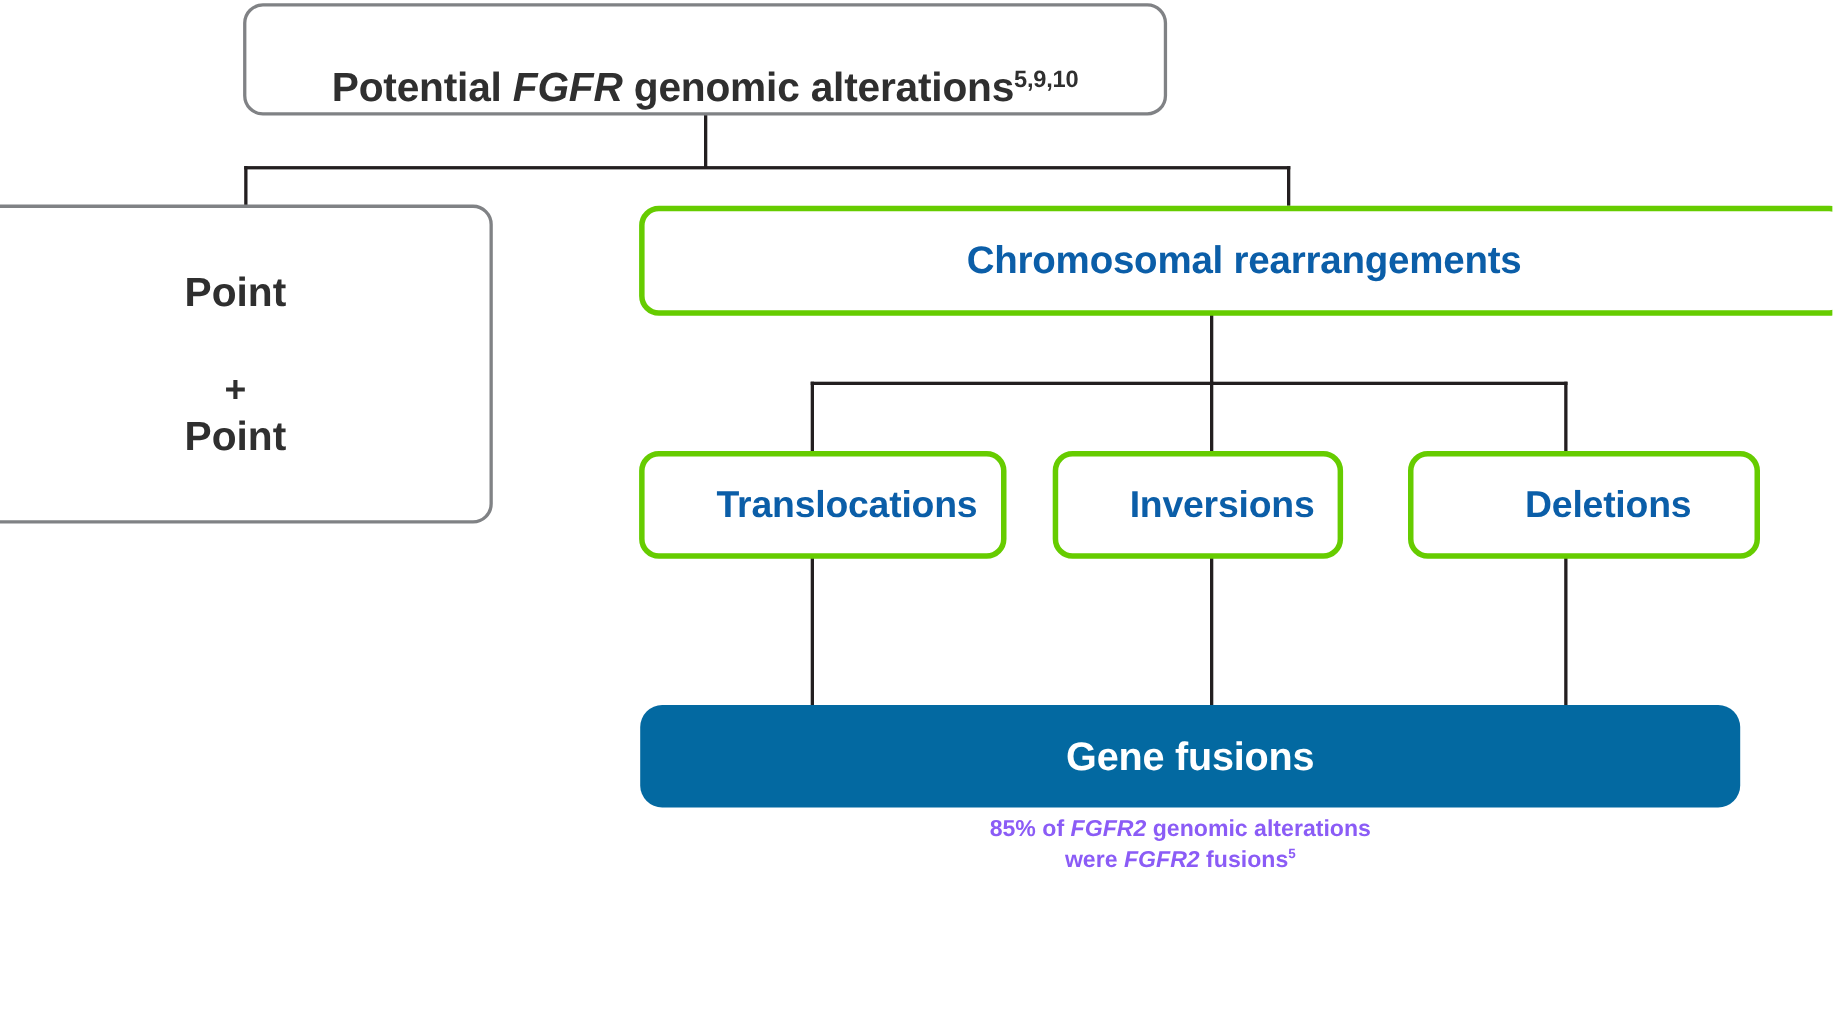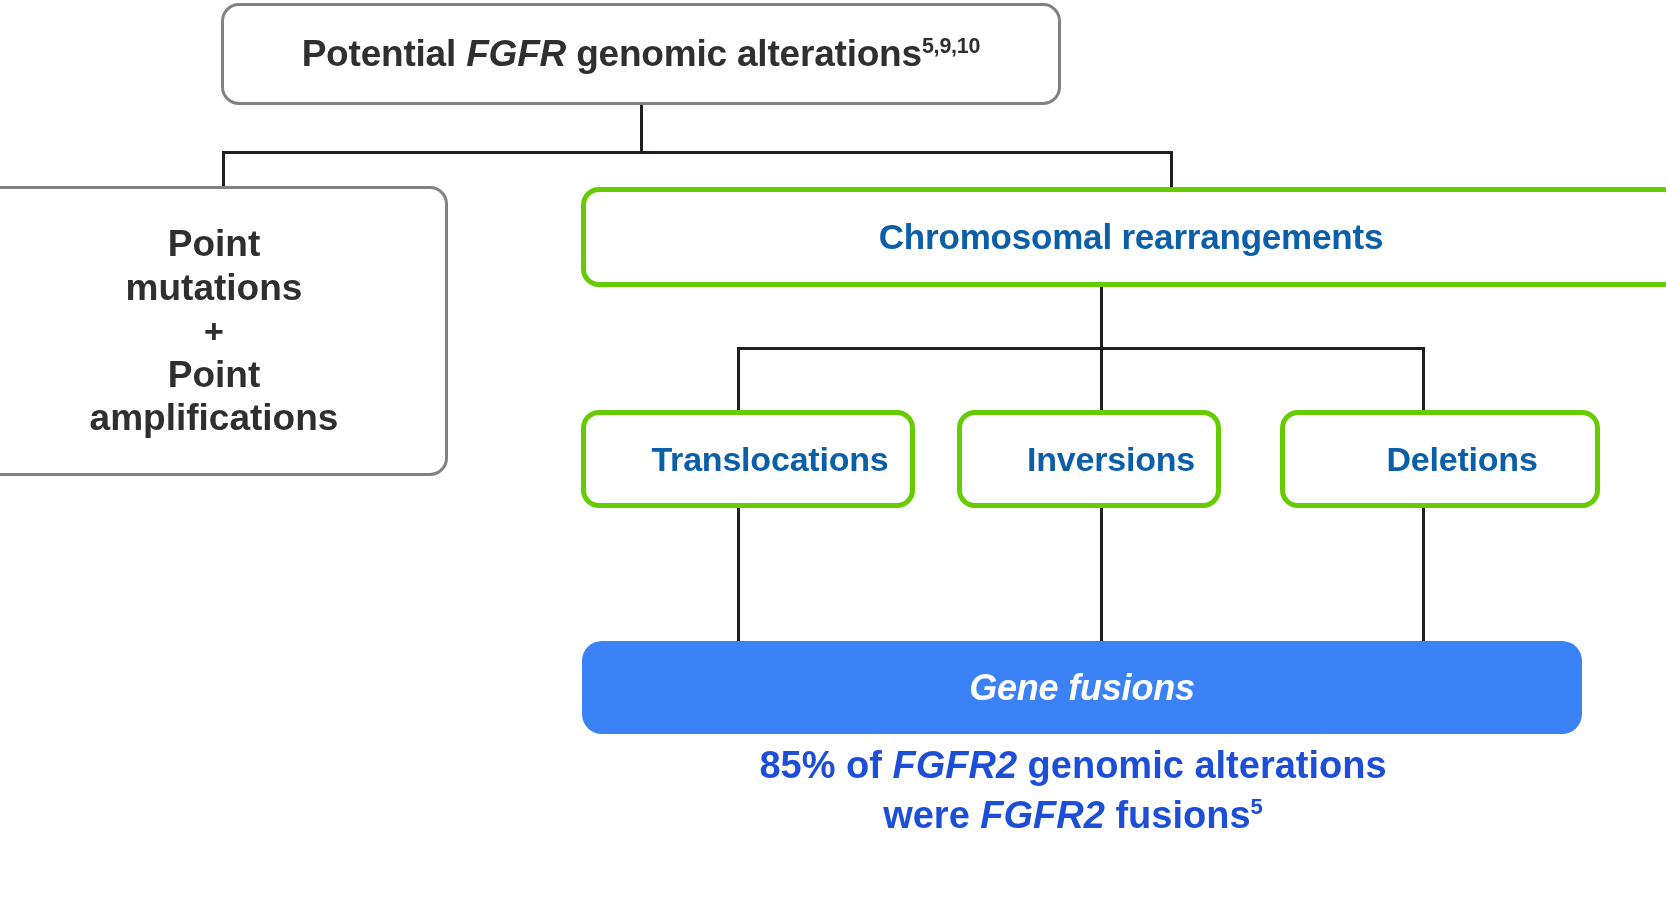--- a/index.html
+++ b/index.html
@@ -40,32 +40,32 @@
   }
   .box-gray {
     border: 3px solid #808285;
     color: #2f2f2f;
   }
   .box-green {
     border: 5px solid #66cc00;
     color: #0b5ea8;
   }
   .box-green-fill {
-    background: #3b82f6;
+    background: #0369a1;
     border: none;
     color: #ffffff;
-    font-style: italic;
   }
 
   
   .t-title {
     font-size: 37px;
     font-weight: 700;
     letter-spacing: -0.2px;
     line-height: 1.15;
+    align-items: flex-end;
   }
   .t-left {
     font-size: 37px;
     font-weight: 700;
     line-height: 1.18;
   }
   .t-head {
     font-size: 35px;
     font-weight: 700;
     letter-spacing: -0.2px;
@@ -81,22 +81,22 @@
     font-weight: 700;
     letter-spacing: -0.2px;
   }
 
   .caption {
     position: absolute;
     left: 583px;
     top: 740px;
     width: 980px;
     text-align: center;
-    color: #1d4ed8;
-    font-size: 38px;
+    color: #8b5cf6;
+    font-size: 21px;
     font-weight: 700;
     line-height: 1.32;
   }
 
   em.gene {
     font-style: italic;
     font-weight: 700;
   }
   sup {
     font-size: 0.58em;
@@ -131,24 +131,23 @@
 
   <div class="box box-gray t-title" style="left:221px; top:3px; width:840px; height:102px;">
     <span>
       <span>Potential </span><em class="gene">FGFR</em><span> genomic alterations</span><sup>5,9,10</sup>
     </span>
   </div>
 
   <div class="box box-gray t-left" style="left:-20px; top:186px; width:468px; height:290px;">
     <span>
       <span>Point</span><br>
-      <span>mutations</span><br>
+      <br>
       <span class="plus">+</span><br>
       <span>Point</span><br>
-      <span>amplifications</span>
     </span>
   </div>
 
   <div class="box box-green t-head" style="left:581px; top:187px; width:1100px; height:100px;">
     <span>Chromosomal rearrangements</span>
   </div>
 
   <div class="box box-green t-sub" style="left:581px; top:410px; width:334px; height:98px;">
     <span>Translocations</span>
   </div>

